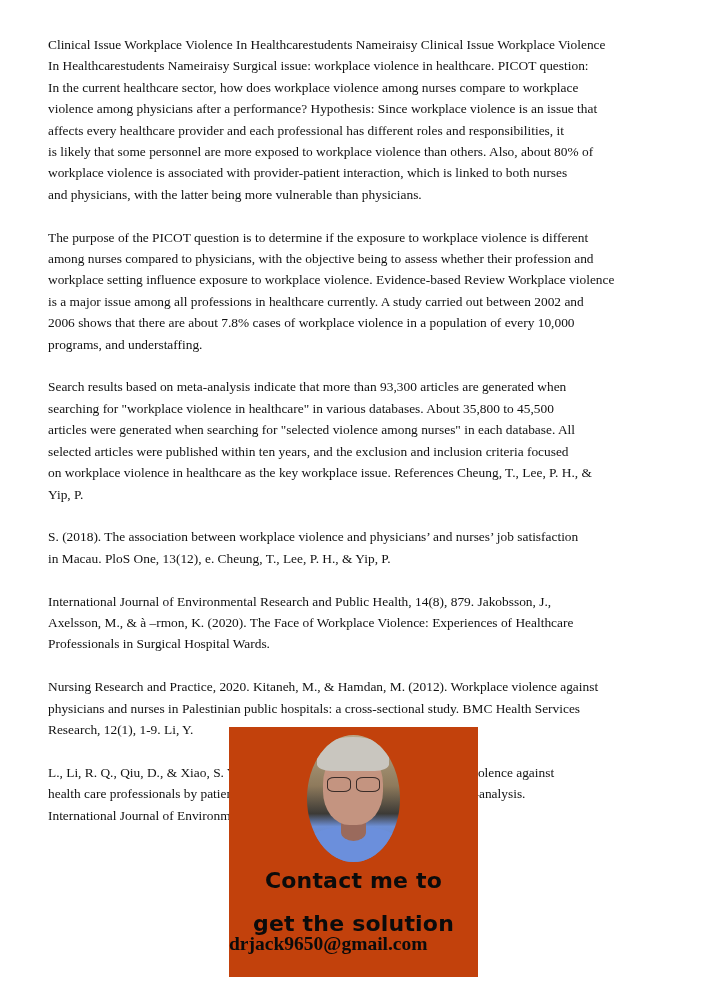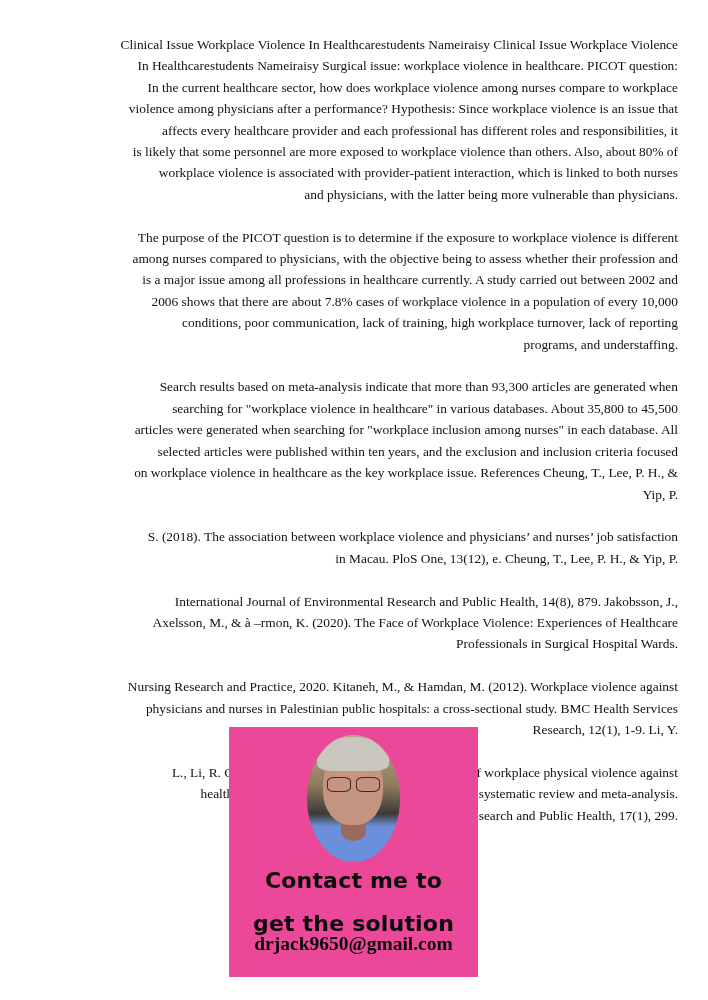--- a/index.html
+++ b/index.html
@@ -22,29 +22,28 @@
       width: 630px;
     }
     .para {
       font-size: 13.4px;
       line-height: 21.4px;
       margin: 0 0 21.4px 0;
     }
     .line {
       display: block;
       white-space: nowrap;
-      text-align: right;
     }
     .promo {
       position: absolute;
       left: 229px;
       top: 727px;
       width: 249px;
       height: 250px;
-      background: #ec4899;
+      background: #c2410c;
     }
     .photo {
       position: absolute;
       left: 78px;
       top: 8px;
       width: 93px;
       height: 127px;
       border-radius: 50%;
       overflow: hidden;
       background: linear-gradient(180deg, #b9a98a 0%, #8e7a5c 40%, #3c3a36 62%, #6d8fd6 72%, #5d82cf 100%);
@@ -90,21 +89,20 @@
       font-weight: bold;
       color: #0b0b0b;
     }
     .promo-l1 { top: 141px; font-size: 22px; letter-spacing: 0.2px; }
     .promo-l2 { top: 172px; font-size: 22px; letter-spacing: 0.2px; margin-top: 12px; }
     .promo-email {
       position: absolute;
       left: 0;
       top: 206px;
       width: 249px;
-      text-align: center;
       font-family: "Liberation Serif", "DejaVu Serif", serif;
       font-weight: bold;
       font-size: 19.5px;
       color: #0b0b0b;
     }
   </style>
 </head>
 <body>
 
 <div class="page">
@@ -114,29 +112,29 @@
     <span class="line">In the current healthcare sector, how does workplace violence among nurses compare to workplace</span>
     <span class="line">violence among physicians after a performance? Hypothesis: Since workplace violence is an issue that</span>
     <span class="line">affects every healthcare provider and each professional has different roles and responsibilities, it</span>
     <span class="line">is likely that some personnel are more exposed to workplace violence than others. Also, about 80% of</span>
     <span class="line">workplace violence is associated with provider-patient interaction, which is linked to both nurses</span>
     <span class="line">and physicians, with the latter being more vulnerable than physicians.</span>
   </p>
   <p class="para">
     <span class="line">The purpose of the PICOT question is to determine if the exposure to workplace violence is different</span>
     <span class="line">among nurses compared to physicians, with the objective being to assess whether their profession and</span>
+    <span class="line">workplace setting influence exposure to workplace violence. Evidence-based Review Workplace violence</span>
     <span class="line">is a major issue among all professions in healthcare currently. A study carried out between 2002 and</span>
     <span class="line">2006 shows that there are about 7.8% cases of workplace violence in a population of every 10,000</span>
-    <span class="line">conditions, poor communication, lack of training, high workplace turnover, lack of reporting</span>
     <span class="line">programs, and understaffing.</span>
   </p>
   <p class="para">
     <span class="line">Search results based on meta-analysis indicate that more than 93,300 articles are generated when</span>
     <span class="line">searching for "workplace violence in healthcare" in various databases. About 35,800 to 45,500</span>
-    <span class="line">articles were generated when searching for "workplace inclusion among nurses" in each database. All</span>
+    <span class="line">articles were generated when searching for "selected violence among nurses" in each database. All</span>
     <span class="line">selected articles were published within ten years, and the exclusion and inclusion criteria focused</span>
     <span class="line">on workplace violence in healthcare as the key workplace issue. References Cheung, T., Lee, P. H., &amp;</span>
     <span class="line">Yip, P.</span>
   </p>
   <p class="para">
     <span class="line">S. (2018). The association between workplace violence and physicians’ and nurses’ job satisfaction</span>
     <span class="line">in Macau. PloS One, 13(12), e. Cheung, T., Lee, P. H., &amp; Yip, P.</span>
   </p>
   <p class="para">
     <span class="line">International Journal of Environmental Research and Public Health, 14(8), 879. Jakobsson, J.,</span>

